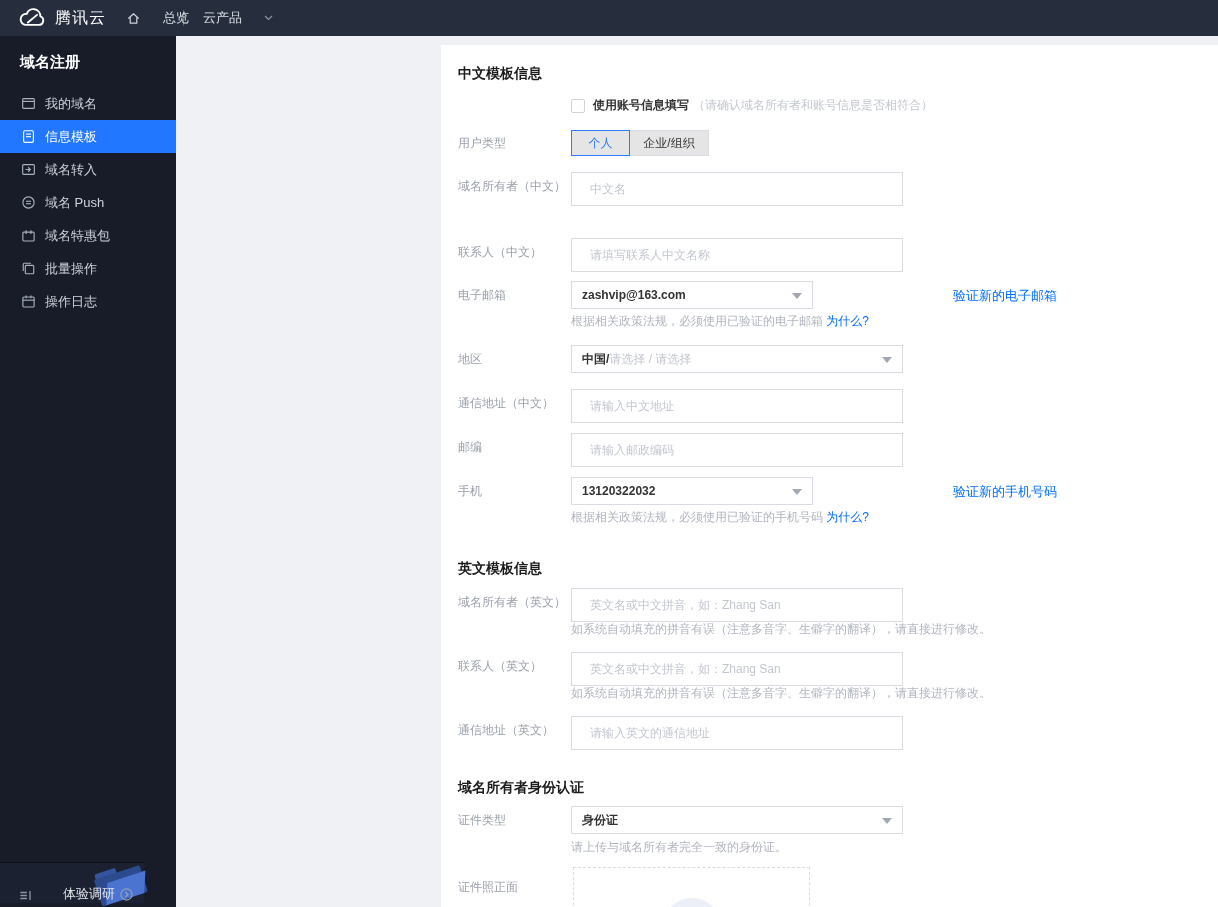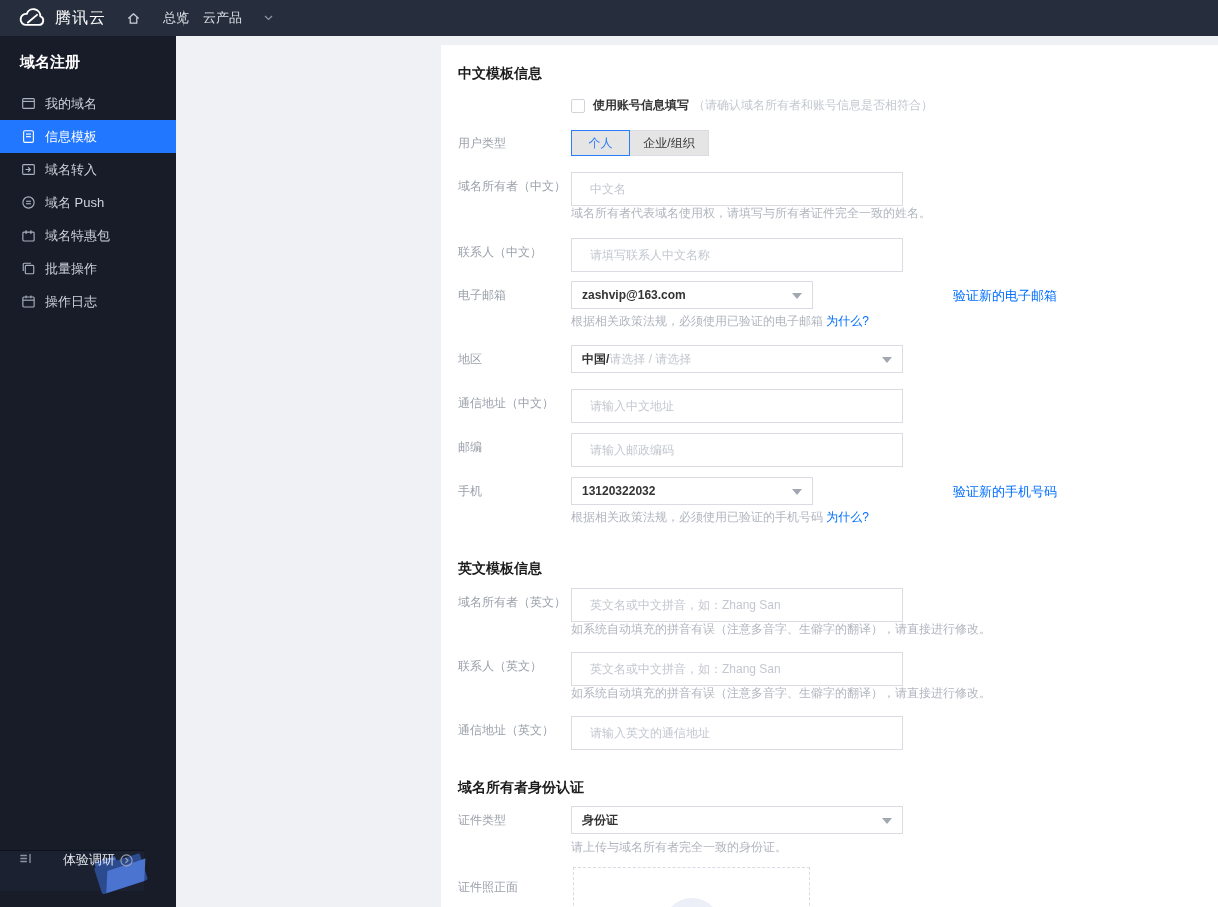--- a/index.html
+++ b/index.html
@@ -17,22 +17,22 @@
   .caret{color:#8d96a8;}
 
   
   .sidebar{position:absolute;left:0;top:36px;width:176px;bottom:0;background:#171c28;z-index:20;overflow:hidden;}
   .side-title{padding:17px 20px 15px 20px;font-size:15px;font-weight:bold;color:#ffffff;}
   .side-item{height:33px;display:flex;align-items:center;padding-left:20px;gap:9px;
     color:#ced3dc;font-size:13px;cursor:pointer;}
   .side-item .sicon{width:16px;height:16px;display:flex;align-items:center;justify-content:center;color:#aab1bf;}
   .side-item.active{background:#2177ff;color:#ffffff;}
   .side-item.active .sicon{color:#ffffff;}
-  .side-footer{position:absolute;left:0;bottom:16px;width:144px;height:41px;background:#1b2130;
-    border-top:1px solid rgba(0,0,0,.45);display:flex;align-items:flex-start;color:#e3e6ec;font-size:13px;}
+  .side-footer{position:absolute;left:0;bottom:4px;width:144px;height:41px;background:#1b2130;
+    border-top:1px solid rgba(0,0,0,.45);display:flex;align-items:flex-end;color:#e3e6ec;font-size:13px;}
   .collapse-btn{margin-left:18px;color:#8b93a5;display:flex;cursor:pointer;}
   .survey{margin-left:30px;display:flex;align-items:center;gap:5px;cursor:pointer;z-index:2;}
   .survey .circ{color:#9aa2b2;display:flex;}
   .folder-art{position:absolute;right:-8px;bottom:-6px;width:64px;height:52px;z-index:1;}
 
   
   .main{position:absolute;left:176px;top:36px;right:0;bottom:0;background:#eff1f5;}
   .card{position:absolute;left:265px;top:9px;right:0;height:1300px;background:#ffffff;}
 
   .sec-title{position:absolute;left:17px;font-size:14px;font-weight:bold;color:#1c1c1c;}
@@ -217,21 +217,20 @@
     <div class="flabel" style="top:84px">用户类型</div>
     <div class="seg-group" style="top:85px">
       <div class="seg seg-personal sel">个人</div>
       <div class="seg seg-org">企业/组织</div>
     </div>
 
     <div class="flabel" style="top:127px">域名所有者（中文）</div>
     <div class="fieldzone" style="top:127px">
       <input class="tinput" placeholder="中文名" style="">
     </div>
-    <div class="helper" style="top:160px">域名所有者代表域名使用权，请填写与所有者证件完全一致的姓名。</div>
 
     <div class="flabel" style="top:193px">联系人（中文）</div>
     <div class="fieldzone" style="top:193px">
       <input class="tinput" placeholder="请填写联系人中文名称" style="">
     </div>
 
     <div class="flabel" style="top:236px">电子邮箱</div>
     <div class="fieldzone" style="top:236px">
       <div class="tselect w-narrow">
         <span class="selval">zashvip@163.com</span>

